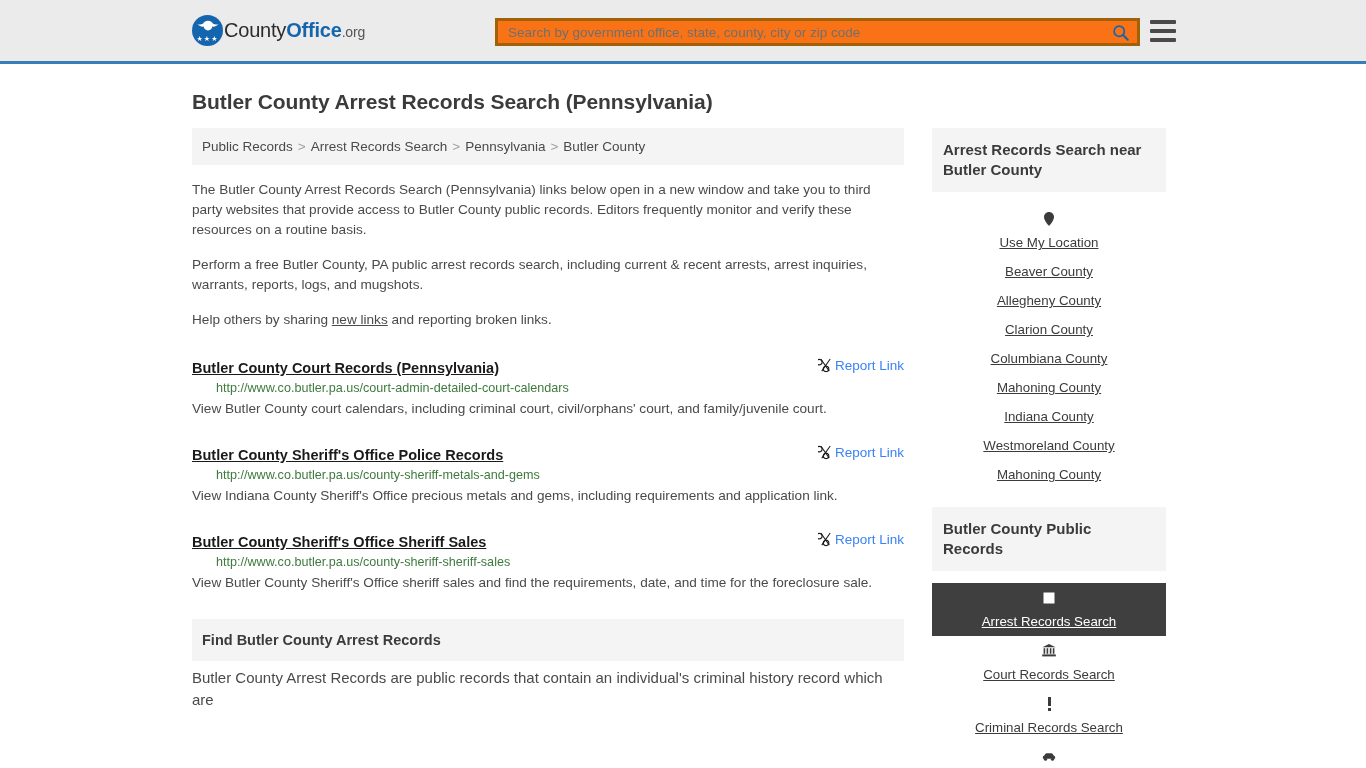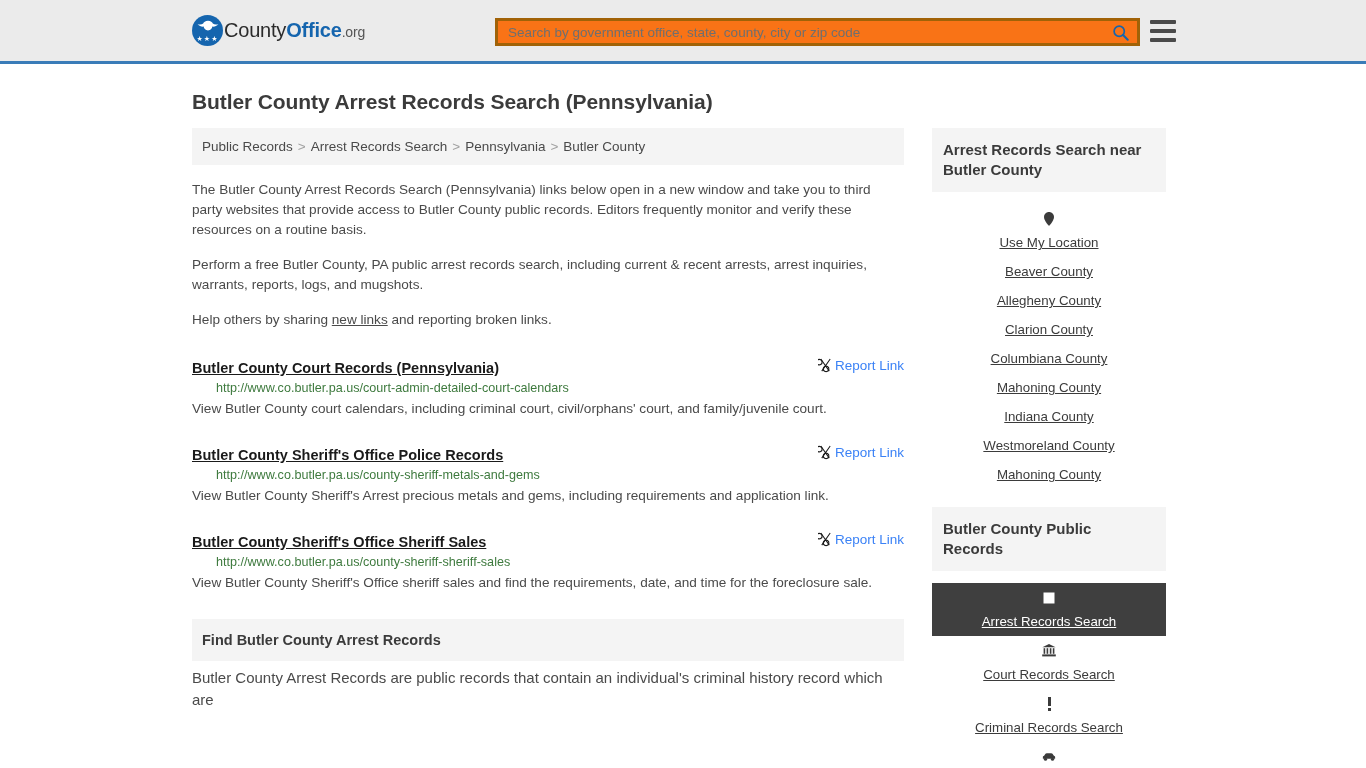--- a/index.html
+++ b/index.html
@@ -317,21 +317,21 @@
             <a class="entry-title">Butler County Sheriff's Office Police Records</a>
             <div class="report-link">
               <svg width="15" height="15" viewBox="0 0 16 16">
                 <path d="M3 1 L12 14 M13 1 L4 14" stroke="#1a1a1a" stroke-width="1.1" fill="none"></path>
                 <path d="M4.4 4.4 a3 3 0 1 0 0 0.01 M11.6 11.6 a3 3 0 1 0 0 0.01" stroke="#1a1a1a" stroke-width="1.3" fill="none"></path>
               </svg>
               <span>Report Link</span>
             </div>
           </div>
           <div class="entry-url">http://www.co.butler.pa.us/county-sheriff-metals-and-gems</div>
-          <div class="entry-desc">View Butler County Sheriff's Arrest precious metals and gems, including requirements and application link.</div>
+          <div class="entry-desc">View Indiana County Sheriff's Office precious metals and gems, including requirements and application link.</div>
         </div>
 
         <div class="entry">
           <div class="entry-head">
             <a class="entry-title">Butler County Sheriff's Office Sheriff Sales</a>
             <div class="report-link">
               <svg width="15" height="15" viewBox="0 0 16 16">
                 <path d="M3 1 L12 14 M13 1 L4 14" stroke="#1a1a1a" stroke-width="1.1" fill="none"></path>
                 <path d="M4.4 4.4 a3 3 0 1 0 0 0.01 M11.6 11.6 a3 3 0 1 0 0 0.01" stroke="#1a1a1a" stroke-width="1.3" fill="none"></path>
               </svg>

